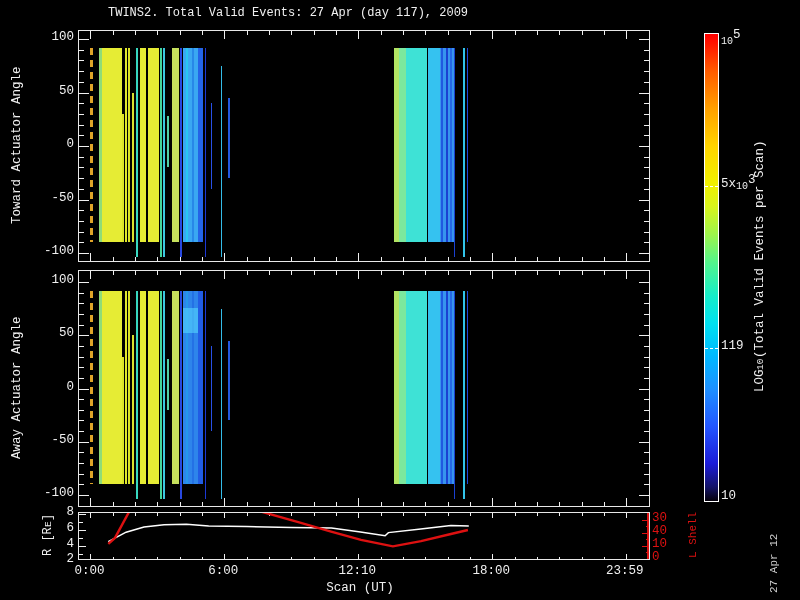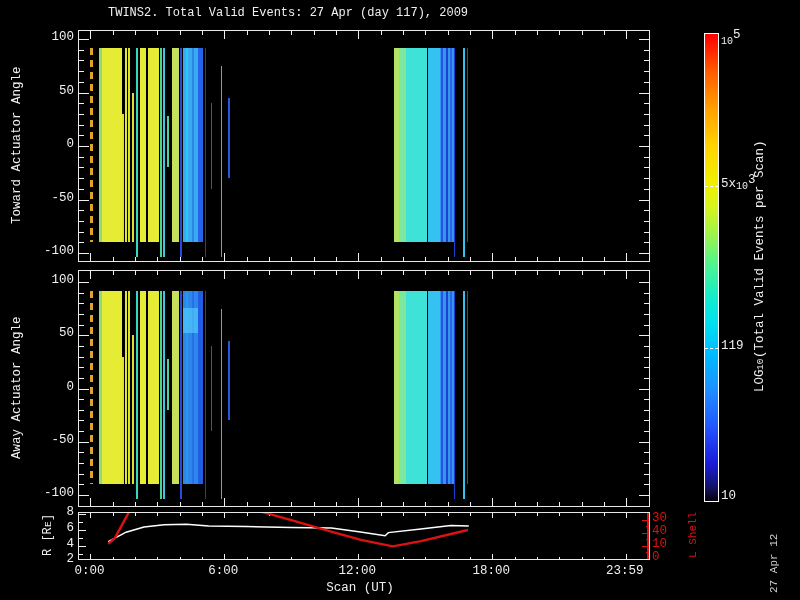--- a/index.html
+++ b/index.html
@@ -396,20 +396,20 @@
     <div class="lbl right" style="left: 50px; width: 24px; top: 505px;">8</div>
     <div class="lbl right" style="left: 50px; width: 24px; top: 520.8px;">6</div>
     <div class="lbl right" style="left: 50px; width: 24px; top: 536.6px;">4</div>
     <div class="lbl right" style="left: 50px; width: 24px; top: 552.4px;">2</div>
     <div class="lbl red" style="left: 652px; width: 30px; top: 510.5px;">30</div>
     <div class="lbl red" style="left: 652px; width: 30px; top: 523.7px;">40</div>
     <div class="lbl red" style="left: 652px; width: 30px; top: 536.8px;">10</div>
     <div class="lbl red" style="left: 652px; width: 30px; top: 550px;">0</div>
     <div class="lbl center" style="left: 57.4px; width: 64px; top: 564px;">0:00</div>
     <div class="lbl center" style="left: 191.3px; width: 64px; top: 564px;">6:00</div>
-    <div class="lbl center" style="left: 325.3px; width: 64px; top: 564px;">12:00</div>
+    <div class="lbl center" style="left: 325.3px; width: 64px; top: 564px;">12:10</div>
     <div class="lbl center" style="left: 459.3px; width: 64px; top: 564px;">18:00</div>
     <div class="lbl center" style="left: 592.8px; width: 64px; top: 564px;">23:59</div>
     <div class="lbl" style="left: 721px; top: 32px; width: 60px;"><span class="sm">10</span><span class="sup">5</span></div>
     <div class="lbl" style="left: 721px; top: 176.8px; width: 60px;"><span>5x</span><span class="sm">10</span><span class="sup">3</span></div>
     <div class="lbl" style="left: 721px; top: 338.8px; width: 60px;"><span>119</span></div>
     <div class="lbl" style="left: 721px; top: 488.7px; width: 60px;"><span>10</span></div>
   </div>
 
 </body></html>

